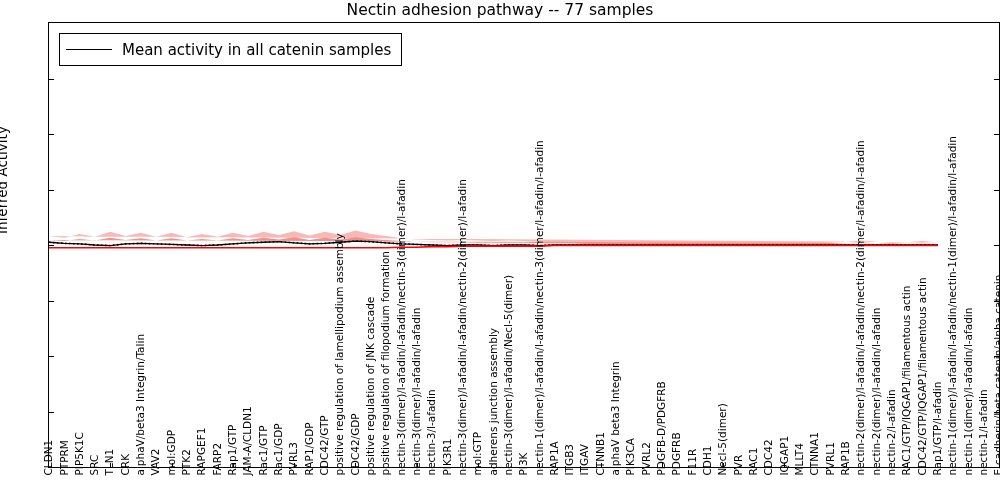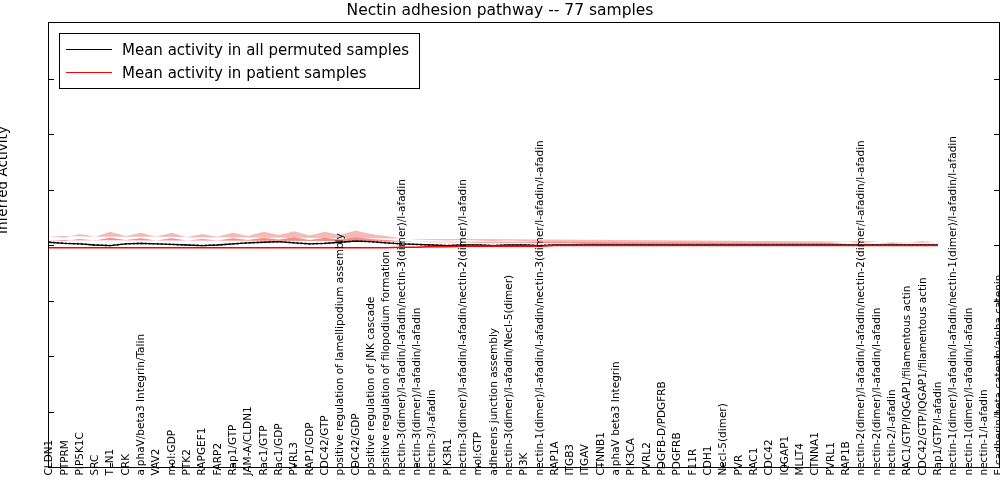--- a/index.html
+++ b/index.html
@@ -55,25 +55,21 @@
           <path d="M0.00,217.00 L15.32,218.11 L30.65,215.89 L45.97,217.56 L61.29,214.78 L76.61,217.00 L91.94,215.34 L107.26,217.56 L122.58,215.34 L137.90,217.56 L153.23,215.89 L168.55,217.56 L183.87,215.34 L199.19,217.00 L214.52,214.78 L229.84,216.45 L245.16,214.23 L260.48,217.00 L275.81,214.78 L291.13,216.45 L306.45,214.23 L321.77,215.89 L337.10,217.00 L352.42,218.11 L367.74,218.67 L383.06,219.23 L398.39,219.23 L413.71,219.23 L429.03,219.78 L444.35,219.78 L459.68,219.78 L475.00,219.78 L490.32,220.33 L505.65,220.33 L520.97,220.33 L536.29,220.89 L551.61,220.89 L566.94,220.89 L582.26,220.89 L597.58,220.89 L612.90,220.89 L628.23,220.89 L643.55,220.89 L658.87,220.89 L674.19,220.89 L689.52,220.89 L704.84,220.89 L720.16,220.89 L735.48,220.89 L750.81,220.89 L766.13,220.89 L781.45,220.89 L796.77,220.33 L812.10,219.23 L827.42,220.33 L842.74,220.89 L858.06,220.33 L873.39,219.78 L888.71,220.33 L904.03,NaN L919.35,NaN L934.68,NaN L950.00,NaN L950.00,NaN L934.68,NaN L919.35,NaN L904.03,NaN L888.71,224.77 L873.39,225.33 L858.06,224.77 L842.74,224.22 L827.42,225.33 L812.10,225.88 L796.77,225.33 L781.45,224.22 L766.13,224.22 L750.81,224.22 L735.48,224.22 L720.16,224.22 L704.84,224.22 L689.52,224.22 L674.19,224.22 L658.87,224.22 L643.55,224.22 L628.23,224.22 L612.90,224.22 L597.58,224.77 L582.26,224.77 L566.94,224.77 L551.61,224.77 L536.29,224.77 L520.97,225.33 L505.65,225.88 L490.32,225.88 L475.00,226.44 L459.68,227.00 L444.35,227.00 L429.03,227.00 L413.71,227.55 L398.39,227.55 L383.06,228.10 L367.74,228.66 L352.42,229.77 L337.10,231.44 L321.77,232.54 L306.45,234.76 L291.13,231.99 L275.81,234.21 L260.48,231.44 L245.16,234.76 L229.84,231.99 L214.52,234.21 L199.19,231.44 L183.87,233.66 L168.55,230.88 L153.23,232.54 L137.90,230.32 L122.58,233.66 L107.26,230.88 L91.94,233.66 L76.61,231.44 L61.29,234.21 L45.97,230.88 L30.65,232.54 L15.32,230.32 L0.00,231.44 Z" fill="#ef8a86" fill-opacity="0.95" stroke="none"></path>
           <path d="M0.00,219.23 L15.32,220.33 L30.65,220.89 L45.97,222.00 L61.29,222.55 L76.61,220.89 L91.94,220.33 L107.26,220.89 L122.58,221.45 L137.90,222.00 L153.23,222.55 L168.55,222.00 L183.87,220.89 L199.19,219.78 L214.52,219.23 L229.84,218.67 L245.16,219.78 L260.48,220.89 L275.81,220.33 L291.13,219.23 L306.45,218.11 L321.77,218.67 L337.10,219.78 L352.42,220.89 L367.74,221.45 L383.06,222.00 L398.39,222.55 L413.71,222.00 L429.03,222.00 L444.35,222.55 L459.68,222.00 L475.00,222.00 L490.32,222.55 L505.65,222.00 L520.97,222.00 L536.29,222.00 L551.61,222.00 L566.94,222.00 L582.26,222.00 L597.58,222.00 L612.90,222.00 L628.23,222.00 L643.55,222.00 L658.87,222.00 L674.19,222.00 L689.52,222.00 L704.84,222.00 L720.16,222.00 L735.48,222.00 L750.81,222.00 L766.13,222.00 L781.45,222.00 L796.77,222.00 L812.10,222.00 L827.42,222.00 L842.74,222.00 L858.06,222.00 L873.39,222.00 L888.71,222.00 L904.03,NaN L919.35,NaN L934.68,NaN L950.00,NaN " fill="none" stroke="#000000" stroke-width="1.3"></path>
           <path d="M0.00,219.23 L15.32,220.33 L30.65,220.89 L45.97,222.00 L61.29,222.55 L76.61,220.89 L91.94,220.33 L107.26,220.89 L122.58,221.45 L137.90,222.00 L153.23,222.55 L168.55,222.00 L183.87,220.89 L199.19,219.78 L214.52,219.23 L229.84,218.67 L245.16,219.78 L260.48,220.89 L275.81,220.33 L291.13,219.23 L306.45,218.11 L321.77,218.67 L337.10,219.78 L352.42,220.89 L367.74,221.45 L383.06,222.00 L398.39,222.55 L413.71,222.00 L429.03,222.00 L444.35,222.55 L459.68,222.00 L475.00,222.00 L490.32,222.55 L505.65,222.00 L520.97,222.00 L536.29,222.00 L551.61,222.00 L566.94,222.00 L582.26,222.00 L597.58,222.00 L612.90,222.00 L628.23,222.00 L643.55,222.00 L658.87,222.00 L674.19,222.00 L689.52,222.00 L704.84,222.00 L720.16,222.00 L735.48,222.00 L750.81,222.00 L766.13,222.00 L781.45,222.00 L796.77,222.00 L812.10,222.00 L827.42,222.00 L842.74,222.00 L858.06,222.00 L873.39,222.00 L888.71,222.00 L904.03,NaN L919.35,NaN L934.68,NaN L950.00,NaN " fill="none" stroke="#000000" stroke-width="1.6" stroke-dasharray="1.6,2.4"></path>
           <path d="M0.00,224.77 L15.32,224.77 L30.65,224.77 L45.97,224.77 L61.29,224.77 L76.61,224.77 L91.94,224.77 L107.26,224.77 L122.58,224.77 L137.90,224.77 L153.23,224.77 L168.55,224.77 L183.87,224.77 L199.19,224.77 L214.52,224.77 L229.84,224.77 L245.16,224.77 L260.48,224.77 L275.81,224.77 L291.13,224.77 L306.45,224.77 L321.77,224.77 L337.10,224.77 L352.42,224.22 L367.74,224.22 L383.06,223.66 L398.39,223.66 L413.71,223.11 L429.03,223.11 L444.35,223.11 L459.68,223.11 L475.00,223.11 L490.32,223.11 L505.65,222.55 L520.97,222.55 L536.29,222.55 L551.61,222.55 L566.94,222.55 L582.26,222.55 L597.58,222.55 L612.90,222.55 L628.23,222.55 L643.55,222.55 L658.87,222.55 L674.19,222.55 L689.52,222.55 L704.84,222.55 L720.16,222.55 L735.48,222.55 L750.81,222.55 L766.13,222.55 L781.45,222.55 L796.77,222.55 L812.10,222.55 L827.42,222.55 L842.74,222.55 L858.06,222.55 L873.39,222.55 L888.71,222.55 L904.03,NaN L919.35,NaN L934.68,NaN L950.00,NaN " fill="none" stroke="#ff0000" stroke-width="1.6"></path>
         </svg>
     </div>
 
     <div id="legend">
       <div class="legend-row">
         <span class="legend-line" style="border-top-color:#000000"></span>
-        <span class="legend-text">Mean activity in all permuted samples</span>
-      </div>
-      <div class="legend-row">
-        <span class="legend-line" style="border-top-color:#ff0000"></span>
-        <span class="legend-text">Mean activity in patient samples</span>
+        <span class="legend-text">Mean activity in all catenin samples</span>
       </div>
     </div>
   </div>
 
   <div id="ytick-layer">
       <div class="ytickmark" style="left: 49px; top: 78.5px;"></div>
       <div class="ytickmark" style="left: 994px; top: 78.5px;"></div>
       <div class="ytickmark" style="left: 49px; top: 134px;"></div>
       <div class="ytickmark" style="left: 994px; top: 134px;"></div>
       <div class="ytickmark" style="left: 49px; top: 189.5px;"></div>

